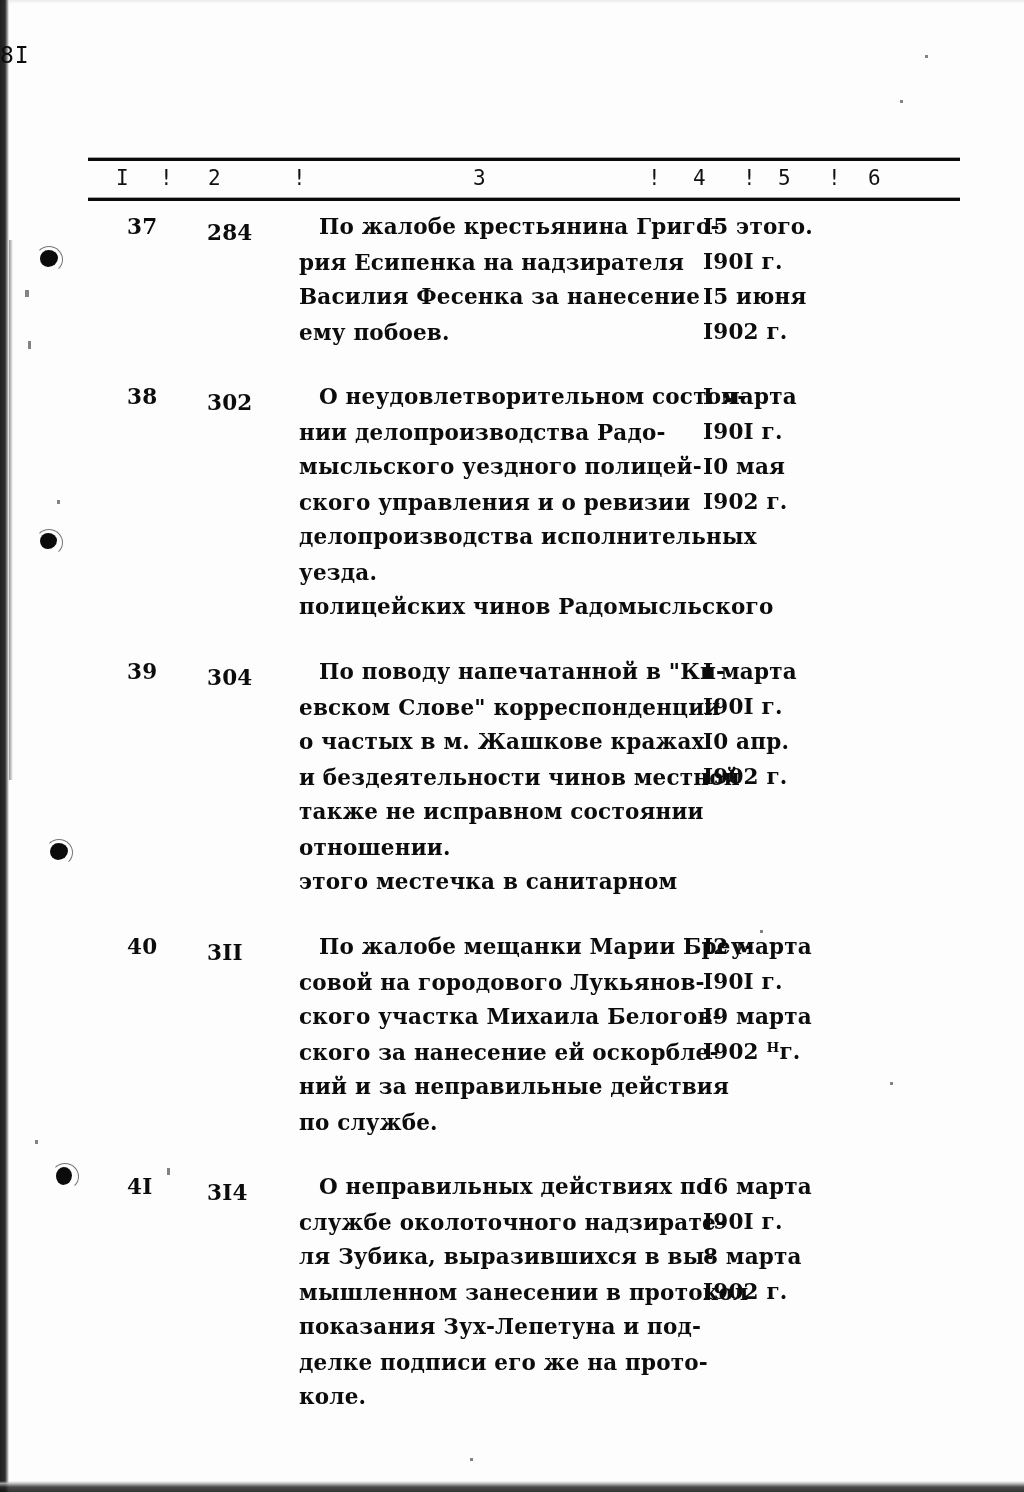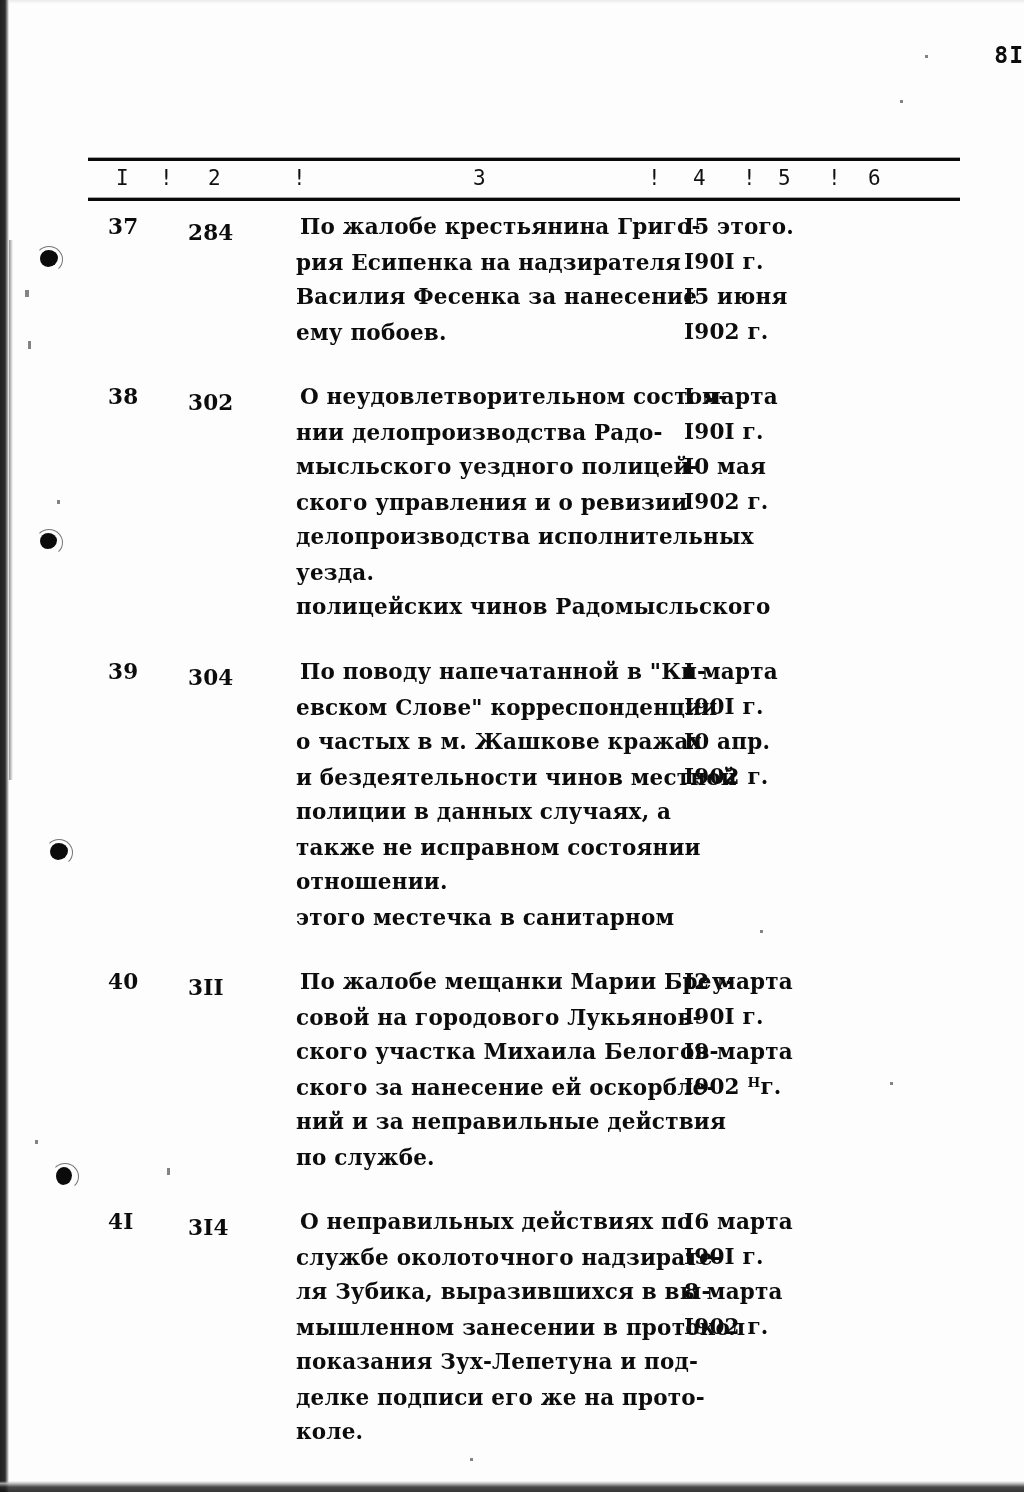--- a/index.html
+++ b/index.html
@@ -87,26 +87,25 @@
     background: #5a5a5a;
     opacity: .75;
   }
 
   
   .folio {
     position: absolute;
     top: 42px;
     left: 0;
     width: 1024px;
-    text-align: right;
+    text-align: left;
     font-size: 23px;
     letter-spacing: 1px;
     font-family: "DejaVu Sans Mono", "Liberation Mono", monospace;
     color: #0d0d0d;
-    font-weight: bold;
   }
 
   
   .rule {
     position: absolute;
     left: 88px;
     width: 872px;
     background: #0a0a0a;
   }
   .rule-top    { top: 158px; height: 3px; }
@@ -143,38 +142,39 @@
   
   .rows {
     position: absolute;
     top: 214px;
     left: 0;
     width: 1024px;
   }
   .row {
     position: relative;
     margin-bottom: 30px;
+    padding-left: 19px;
   }
   .row-line {
     position: relative;
     height: 35px;
     white-space: nowrap;
   }
   .cell {
     position: absolute;
     top: 0;
     font-family: "DejaVu Serif", "Liberation Serif", serif;
     font-size: 21.5px;
     font-weight: 700;
     color: #0c0c0c;
     letter-spacing: .2px;
   }
   .c-num   { left: 108px; width: 70px; }
   .c-no    { left: 188px; width: 96px; margin-top: 6px; }
-  .c-text  { left: 296px; }
+  .c-text  { left: 280px; }
   .c-text.indent { left: 300px; }
   .c-date  { left: 684px; }
 
   
   .row-line:nth-child(2n) .c-text { transform: translateY(.5px); }
   .row-line:nth-child(3n) .c-date { transform: translateY(-.5px); }
 </style>
 </head>
 <body>
 
@@ -264,23 +264,20 @@
           <div class="cell c-text">евском Слове" корреспонденции</div>
           <div class="cell c-date">I90I г.</div>
         </div>
         <div class="row-line">
           <div class="cell c-text">о частых в м. Жашкове кражах</div>
           <div class="cell c-date">I0 апр.</div>
         </div>
         <div class="row-line">
           <div class="cell c-text">и бездеятельности чинов местной</div>
           <div class="cell c-date">I902 г.</div>
-        </div>
-        <div class="row-line">
-          <div class="cell c-text">полиции в данных случаях, а</div>
         </div>
         <div class="row-line">
           <div class="cell c-text">также не исправном состоянии</div>
         </div>
         <div class="row-line">
           <div class="cell c-text">отношении.</div>
         </div>
         <div class="row-line">
           <div class="cell c-text">этого местечка в санитарном</div>
         </div>

